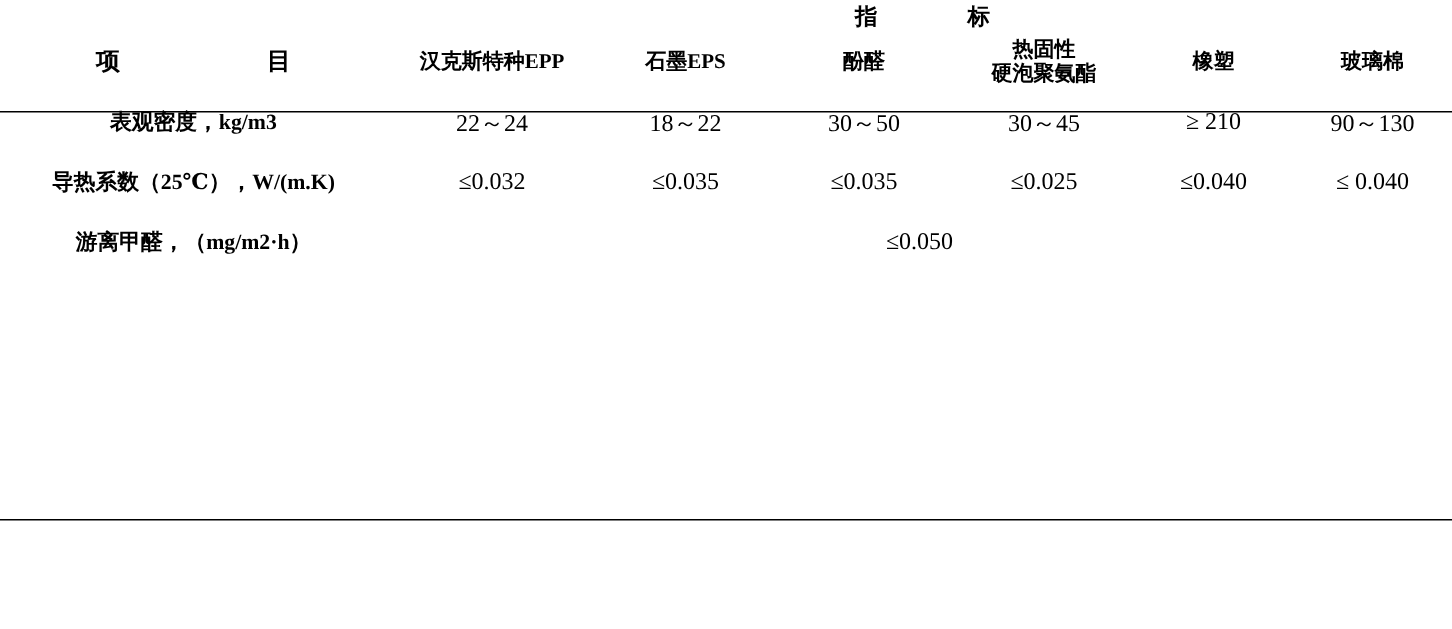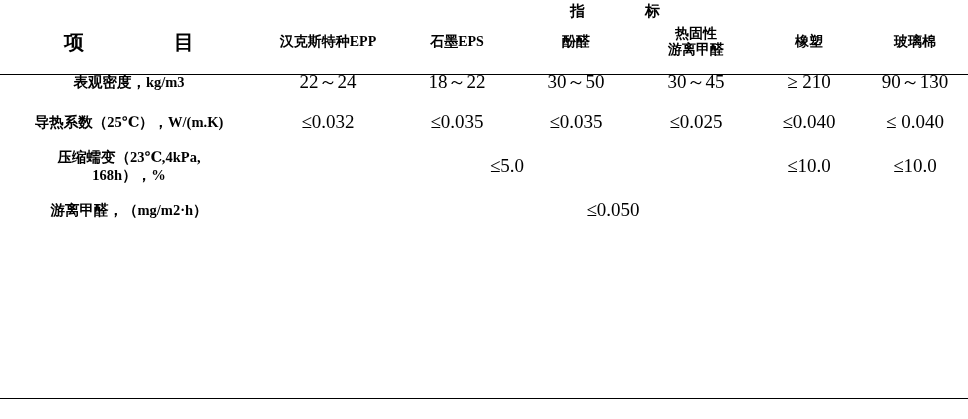--- a/index.html
+++ b/index.html
@@ -11,21 +11,21 @@
     width: 968px;
     height: 419px;
     font-family: "Liberation Serif", "DejaVu Serif", serif;
     color: #000000;
     position: relative;
     overflow: hidden;
   }
   .page {
     position: relative;
     width: 968px;
-    height: 399px;
+    height: 347px;
   }
   
   .zhibiao {
     position: absolute;
     top: 2px;
     left: 560px;
     width: 120px;
     text-align: center;
     font-size: 15px;
     letter-spacing: 10px;
@@ -55,21 +55,21 @@
   col.c5 { width: 106px; }
   col.c6 { width: 106px; }
 
   tr.head td {
     font-weight: 600;
     font-size: 14px;
     padding-bottom: 4px;
     line-height: 1.15;
   }
   tr.head td.item {
-    font-size: 20px;
+    font-size: 16px;
     letter-spacing: 0;
   }
   .item-label {
     display: inline-block;
     width: 130px;
     text-align: justify;
     text-align-last: justify;
     font-weight: 600;
   }
   .rule-top {
@@ -83,21 +83,21 @@
   .rule-bottom {
     position: absolute;
     left: 0;
     bottom: 0px;
     width: 968px;
     height: 0;
     border-top: 1.4px solid #000;
   }
   tr.data td {
     height: 40px;
-    font-size: 19px;
+    font-size: 16px;
   }
   tr.data td.rowlabel {
     text-align: center;
     font-size: 14.5px;
     font-weight: 600;
     padding: 0 6px;
     line-height: 1.25;
   }
   td.num {
     font-family: "Liberation Serif", "DejaVu Serif", serif;
@@ -137,21 +137,21 @@
           <div>汉克斯特种EPP</div>
         </td>
         <td>
           <div>石墨EPS</div>
         </td>
         <td>
           <div>酚醛</div>
         </td>
         <td>
           <div>热固性</div>
-          <div>游离甲醛</div>
+          <div>硬泡聚氨酯</div>
         </td>
         <td>
           <div>橡塑</div>
         </td>
         <td>
           <div>玻璃棉</div>
         </td>
       </tr>
 
       <tr class="data">
@@ -170,29 +170,20 @@
         <td class="num">≤0.035</td>
         <td class="num">≤0.035</td>
         <td class="num">≤0.025</td>
         <td class="num">≤0.040</td>
         <td class="num">≤ 0.040</td>
       </tr>
 
 
 
 
-      <tr class="data tall">
-        <td class="rowlabel">
-          <div>压缩蠕变（23℃,4kPa,</div>
-          <div>168h），%</div>
-        </td>
-        <td class="num" colspan="4">≤5.0</td>
-        <td class="num">≤10.0</td>
-        <td class="num">≤10.0</td>
-      </tr>
 
       <tr class="data">
         <td class="rowlabel">游离甲醛，（mg/m2·h）</td>
         <td class="num" colspan="6">≤0.050</td>
       </tr>
 
     </tbody>
   </table>
 </div>
 

